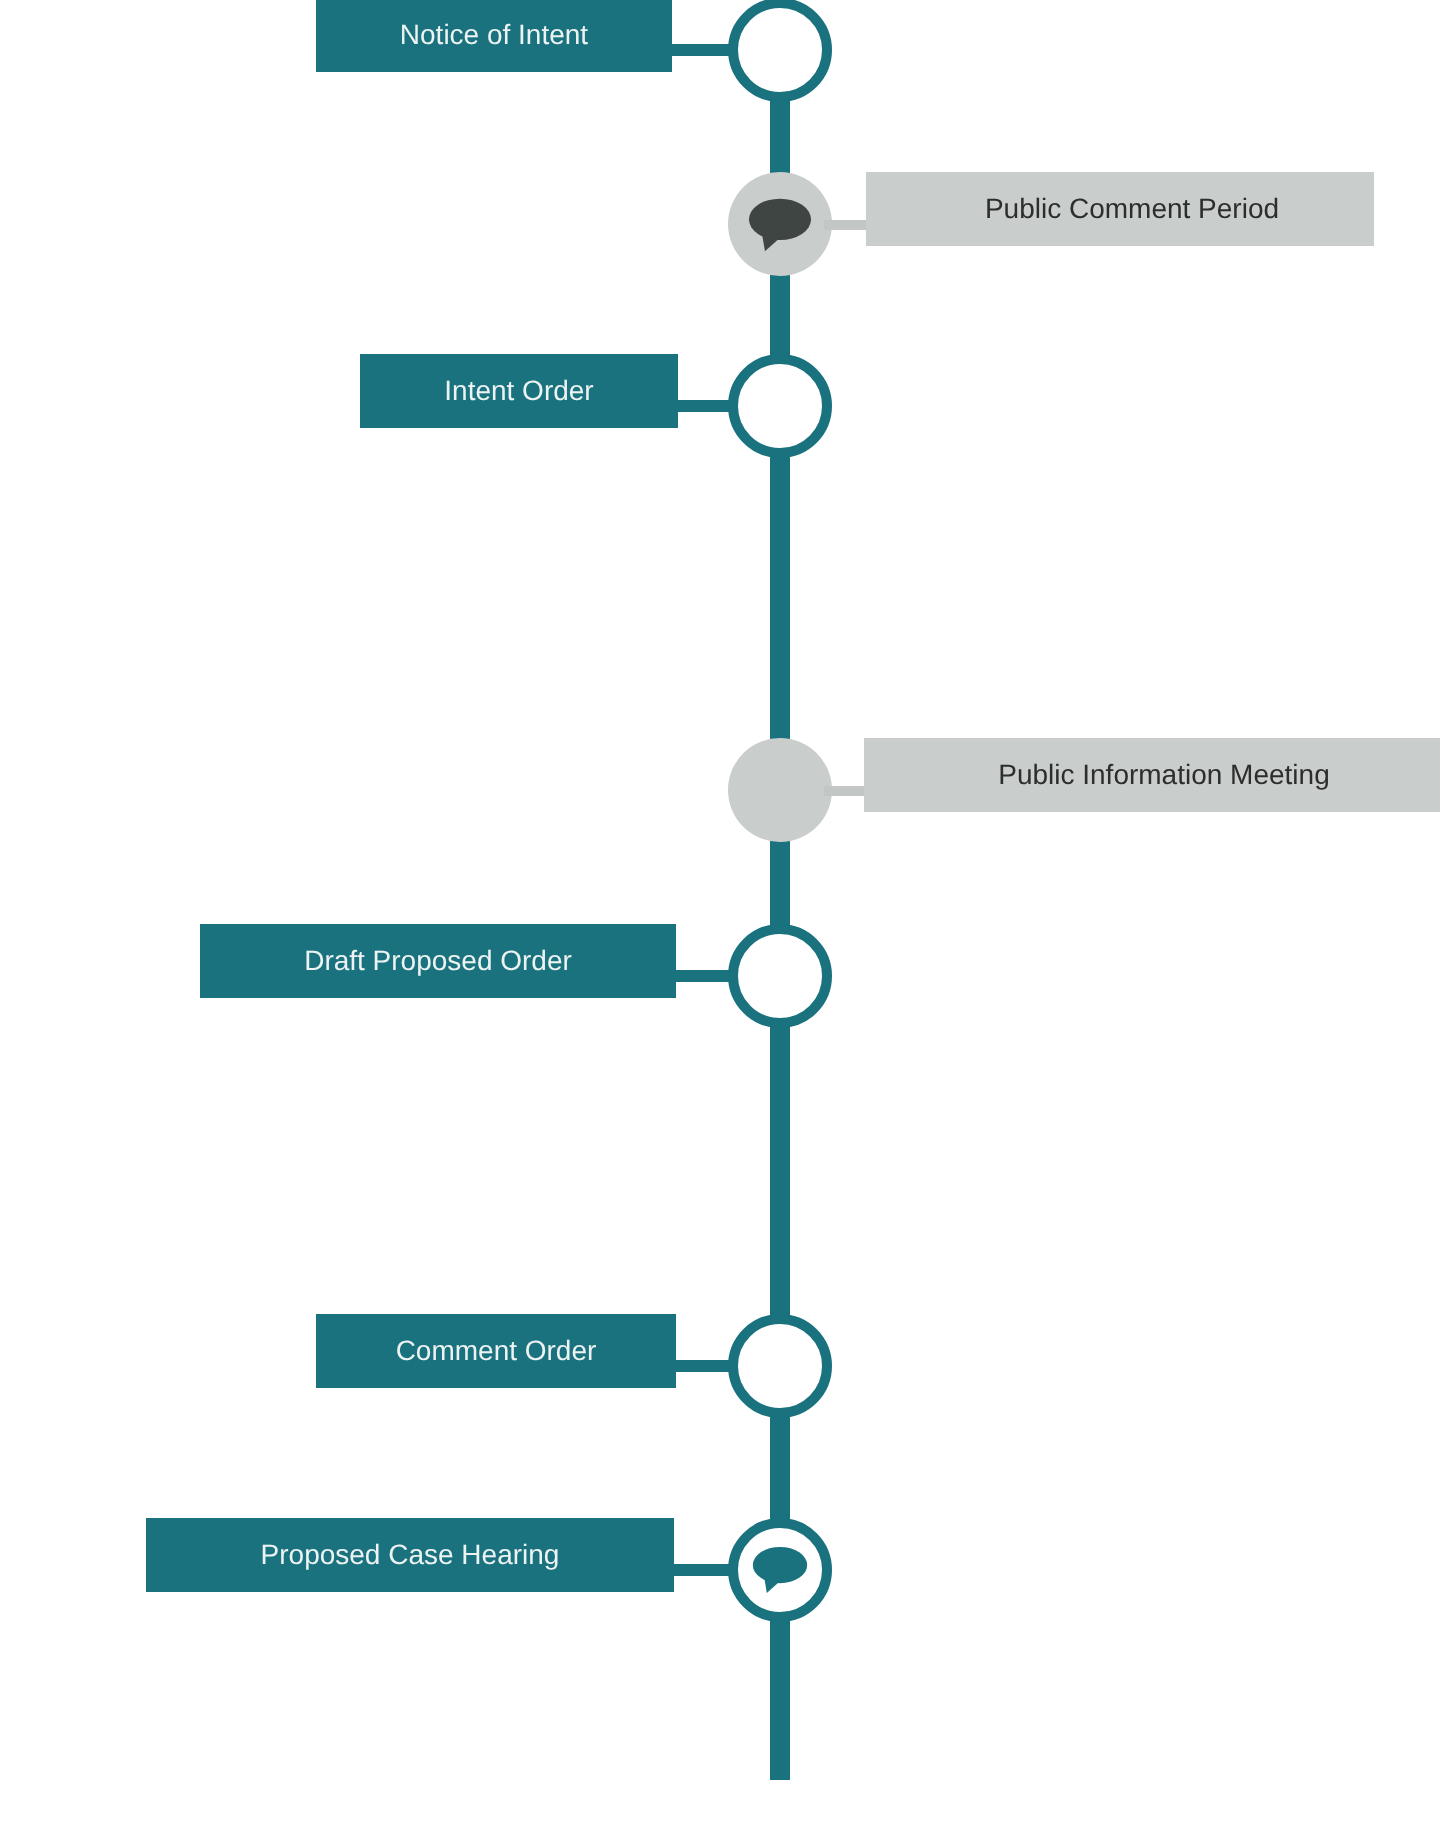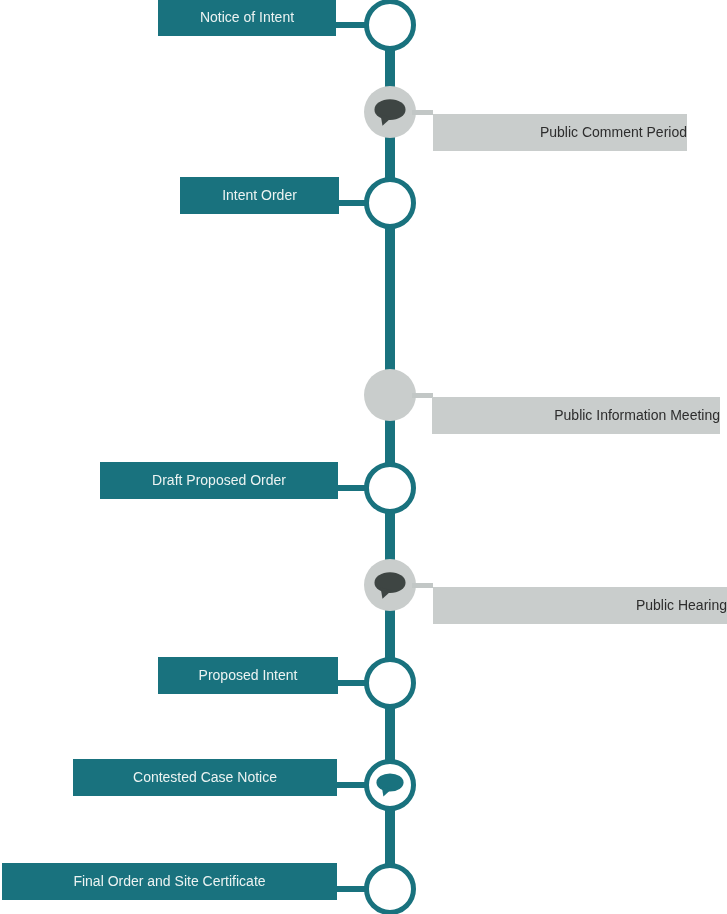--- a/index.html
+++ b/index.html
@@ -27,21 +27,21 @@
     font-size:14px;white-space:nowrap;
   }
   .label.teal{
     background:var(--teal,#19727e);
     color:var(--text-on-teal,#ecf3f2);
     text-align:center;
   }
   .label.gray{
     background:var(--gray-box,#c9cdcc);
     color:var(--text-on-gray,#2d2d2d);
-    text-align:right;padding-left:12px;box-sizing:border-box;margin-top:28px;
+    text-align:center;padding-left:12px;box-sizing:border-box;
   }
   .n1 .label{left:158px;width:178px}
   .n2 .label{left:433px;width:254px}
   .n3 .label{left:180px;width:159px}
   .n4 .label{left:2px;width:336px}
   .n5 .label{left:432px;width:288px}
   .n6 .label{left:100px;width:238px}
   .n7 .label{left:433px;width:294px}
   .n8 .label{left:158px;width:180px}
   .n9 .label{left:73px;width:264px}
@@ -107,46 +107,31 @@
     <div class="lconn"></div>
     <div class="circle"></div>
   </div>
 
   <div class="row n5">
     <div class="gcircle"></div>
     <div class="rconn"></div>
     <div class="label gray">Public Information Meeting</div>
   </div>
 
-  <div class="row n7">
-    <div class="gcircle">
-      <svg class="bubble dark" width="32" height="27" viewBox="0 0 34 28">
-        <ellipse cx="17" cy="11" rx="16.5" ry="11"></ellipse>
-        <path d="M7 16 L19 19 L9 28 Z"></path>
-      </svg>
-    </div>
-    <div class="rconn"></div>
-    <div class="label gray">Public Hearing</div>
-  </div>
 
   <div class="row n8">
-    <div class="label teal">Proposed Intent</div>
+    <div class="label teal">Comment Order</div>
     <div class="lconn"></div>
     <div class="circle"></div>
   </div>
 
   <div class="row n9">
-    <div class="label teal">Contested Case Notice</div>
+    <div class="label teal">Proposed Case Hearing</div>
     <div class="lconn"></div>
     <div class="circle">
       <svg class="bubble teal" width="28" height="24" viewBox="0 0 34 28">
         <ellipse cx="17" cy="11" rx="16.5" ry="11"></ellipse>
         <path d="M7 16 L19 19 L9 28 Z"></path>
       </svg>
     </div>
   </div>
 
-  <div class="row n10">
-    <div class="label teal">Final Order and Site Certificate</div>
-    <div class="lconn"></div>
-    <div class="circle"></div>
-  </div>
 </div>
 
 </body></html>

